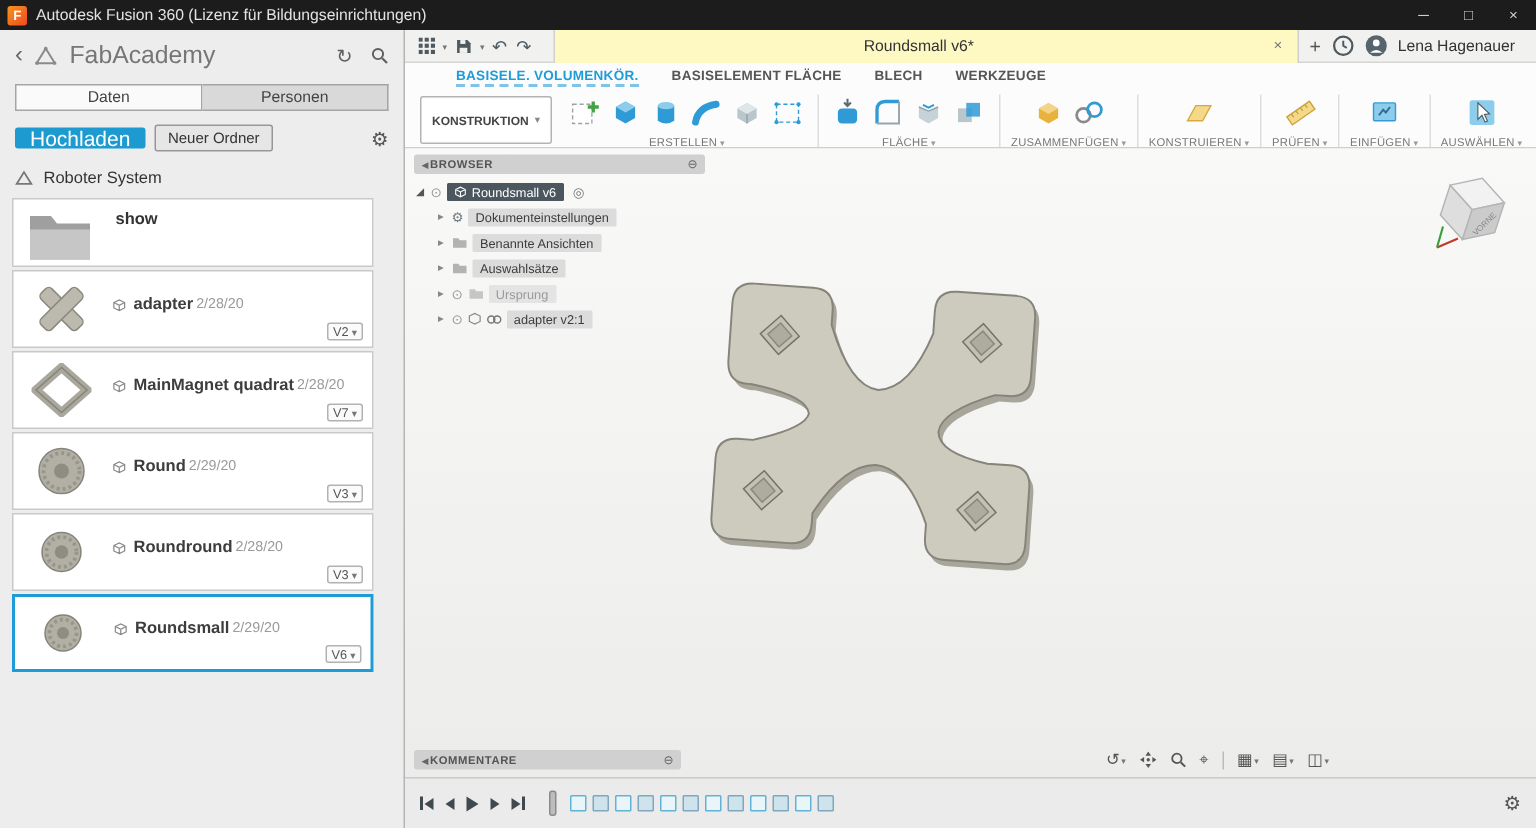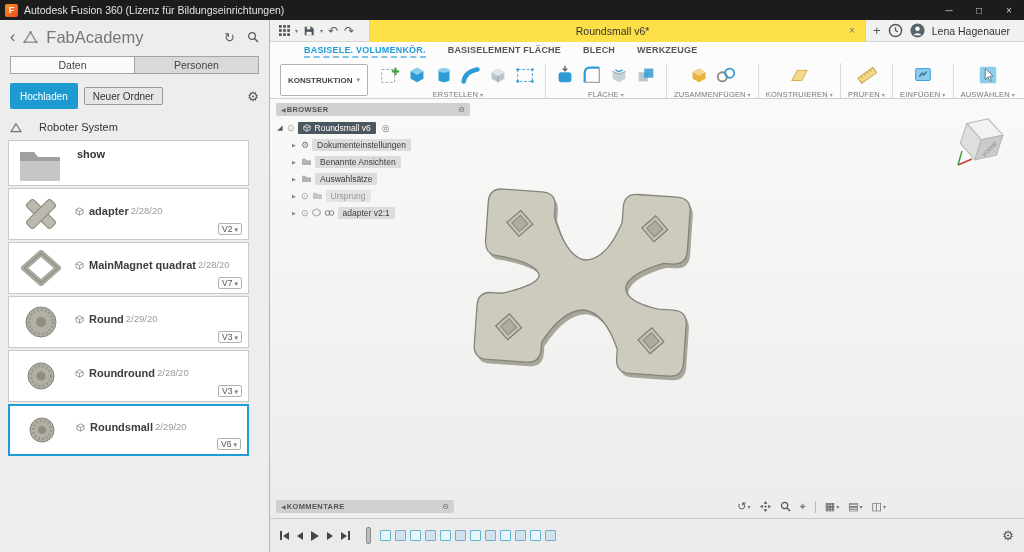--- a/index.html
+++ b/index.html
@@ -21,44 +21,44 @@
   .dp-header { height:34px; display:flex; align-items:center; padding:0 10px; gap:8px; }
   .dp-back { color:#666; font-size:16px; line-height:1; }
   .dp-title { font-size:16.5px; color:#767676; flex:1; }
   .dp-hicons { display:flex; gap:12px; align-items:center; color:#5f5f5f; font-size:13px; }
   .dp-tabs { display:flex; margin:2px 10px 0; height:18px; }
   .dp-tab { flex:1; display:flex; align-items:center; justify-content:center; font-size:10.5px; color:#444;
             border:1px solid #a5a5a5; background:#d9d9d9; }
   .dp-tab.active { background:#fafafa; }
   .dp-tab + .dp-tab { border-left:none; }
   .dp-actions { display:flex; align-items:center; gap:6px; margin:9px 10px 4px; }
-  .btn-upload { background:#1d9bd1; color:#fff; font-size:10px; height:26px; padding:0 10px; border-radius:2px; display:flex; align-items:center; }
+  .btn-upload { background:#1d9bd1; color:#fff; font-size:14px; height:14px; padding:0 10px; border-radius:2px; display:flex; align-items:center; }
   .btn-newfolder { background:#e6e6e6; border:1px solid #979797; color:#333; font-size:10px; height:18px; padding:0 8px; border-radius:2px; display:flex; align-items:center; }
   .dp-gear { margin-left:auto; color:#555; font-size:13px; }
-  .dp-breadcrumb { display:flex; align-items:flex-end; gap:17px; margin:8px 10px 7px; font-size:11px; color:#333; }
+  .dp-breadcrumb { display:flex; align-items:flex-start; gap:7px; margin:8px 10px 7px; font-size:11px; color:#333; }
   .dp-list { flex:1; padding:0 20px 0 8px; display:flex; flex-direction:column; gap:2px; overflow:hidden; }
   .folder-card { background:#fff; border:1px solid #c9c9c9; height:46px; display:flex; align-items:flex-start; padding:5px 8px; gap:14px; flex:none; }
   .folder-card .fname { font-size:11px; font-weight:bold; color:#333; margin-top:2px; }
   .item-card { background:#fff; border:1px solid #c9c9c9; height:52px; position:relative; display:flex; align-items:center; padding:4px 8px 4px 10px; gap:12px; flex:none; }
   .item-card.selected { border:2px solid #1e9cd7; }
   .thumb { width:44px; height:40px; flex:none; display:flex; align-items:center; justify-content:center; }
   .item-info { display:flex; gap:2px; margin-top:-6px; }
   .item-name-row { display:flex; align-items:center; gap:5px; }
   .item-name { font-size:11px; font-weight:bold; color:#3d3d3d; }
   .item-date { font-size:9.5px; color:#9a9a9a; }
   .ver-chip { position:absolute; right:6px; bottom:4px; font-size:8.5px; color:#555; border:1px solid #b2b2b2; border-radius:2px; padding:0 3px; background:#fbfbfb; }
   .ver-chip::after { content:"▾"; font-size:7px; margin-left:2px; color:#777; }
 
   
   .workspace { flex:1; display:flex; flex-direction:column; min-width:0; }
 
   .qat { height:22px; background:#f1f1f0; border-bottom:1px solid #d5d5d5; display:flex; align-items:center; padding:0 6px; flex:none; }
   .qat-icon { color:#4f5a60; font-size:12px; padding:0 3px; display:flex; align-items:center; height:100%; }
   .qat-caret { font-size:6px; color:#777; padding:0 2px; }
-  .doc-tab { flex:1; max-width:505px; margin-left:12px; height:22px; background:#fde047; border-left:1px solid #cfcfcf; border-right:1px solid #cfcfcf; display:flex; align-items:center; padding:0 8px; }
+  .doc-tab { flex:1; max-width:505px; margin-left:12px; height:22px; background:#fef9c3; border-left:1px solid #cfcfcf; border-right:1px solid #cfcfcf; display:flex; align-items:center; padding:0 8px; }
   .doc-tab-label { flex:1; text-align:center; font-size:10.5px; color:#333; }
   .doc-tab-close { font-size:10px; color:#777; padding:0 2px; }
   .tab-add { width:22px; text-align:center; color:#555; font-size:13px; }
   .qat-right { margin-left:auto; display:flex; align-items:center; gap:7px; padding-right:8px; }
   .user-name { font-size:10.5px; color:#333; }
 
   .ribbon { height:57px; background:#fcfcfc; border-bottom:1px solid #cfcfcf; flex:none; overflow:hidden; }
   .ribbon-tabs { display:flex; gap:22px; padding:3px 0 0 34px; height:16px; align-items:flex-start; }
   .ribbon-tab { font-size:9px; font-weight:bold; color:#555; letter-spacing:.2px; white-space:nowrap; }
   .ribbon-tab.active { color:#1e9cd7; border-bottom:2px dashed #7fc4e8; padding-bottom:1px; }

